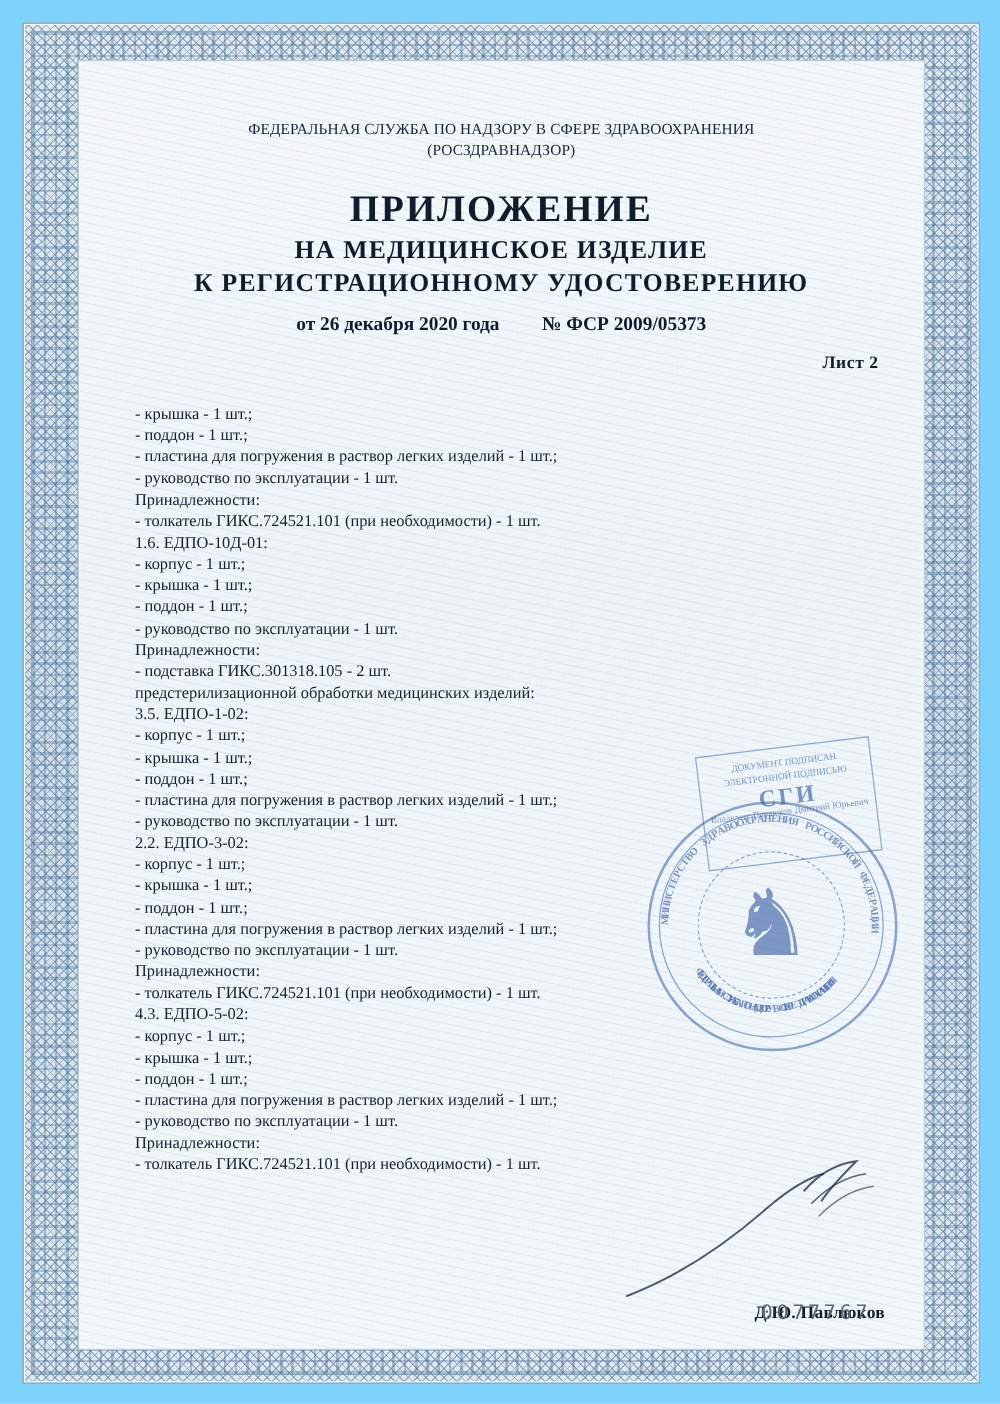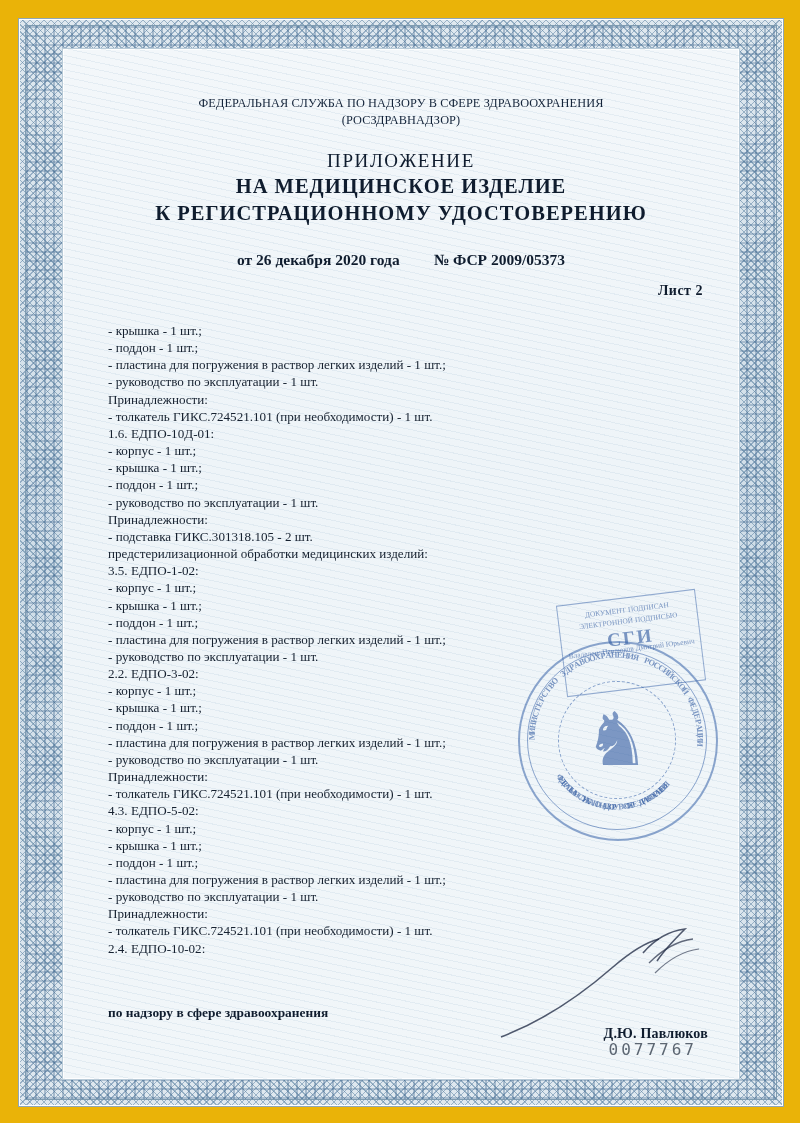--- a/index.html
+++ b/index.html
@@ -12,21 +12,21 @@
     height: 1123px;
     font-family: "Liberation Serif", serif;
     overflow: hidden;
   }
 
   
   #page {
     position: relative;
     width: 800px;
     height: 1123px;
-    background: #eab308;
+    background: #7dd3fc;
   }
 
   
   #border-frame {
     position: absolute;
     left: 18px;
     top: 18px;
     width: 764px;
     height: 1087px;
     background:
@@ -101,22 +101,22 @@
   }
 
   #title-block {
     position: absolute;
     left: 30px;
     top: 100px;
     width: 616px;
     text-align: center;
   }
   .title-main {
-    font-size: 19px;
-    font-weight: normal;
+    font-size: 30px;
+    font-weight: bold;
     letter-spacing: 1.6px;
     color: #0f1c2e;
     line-height: 1.28;
   }
   .title-sub {
     font-size: 20.5px;
     font-weight: bold;
     letter-spacing: 1.0px;
     color: #0f1c2e;
     line-height: 1.3;
@@ -328,26 +328,24 @@
           <div class="ln">Принадлежности:</div>
           <div class="ln">- толкатель ГИКС.724521.101 (при необходимости) - 1 шт.</div>
           <div class="ln">4.3. ЕДПО-5-02:</div>
           <div class="ln">- корпус - 1 шт.;</div>
           <div class="ln">- крышка - 1 шт.;</div>
           <div class="ln">- поддон - 1 шт.;</div>
           <div class="ln">- пластина для погружения в раствор легких изделий - 1 шт.;</div>
           <div class="ln">- руководство по эксплуатации - 1 шт.</div>
           <div class="ln">Принадлежности:</div>
           <div class="ln">- толкатель ГИКС.724521.101 (при необходимости) - 1 шт.</div>
-          <div class="ln">2.4. ЕДПО-10-02:</div>
         </div>
 
       <div id="signature-block">
         <div id="sig-title">
-          <div>по надзору в сфере здравоохранения</div>
         </div>
         <div id="sig-name">Д.Ю.  Павлюков</div>
       </div>
 
       <div id="doc-number">0077767</div>
 
       <div id="stamp-rect">
         <div class="sm">ДОКУМЕНТ ПОДПИСАН</div>
         <div class="sm">ЭЛЕКТРОННОЙ ПОДПИСЬЮ</div>
         <div class="big">СГИ</div>

